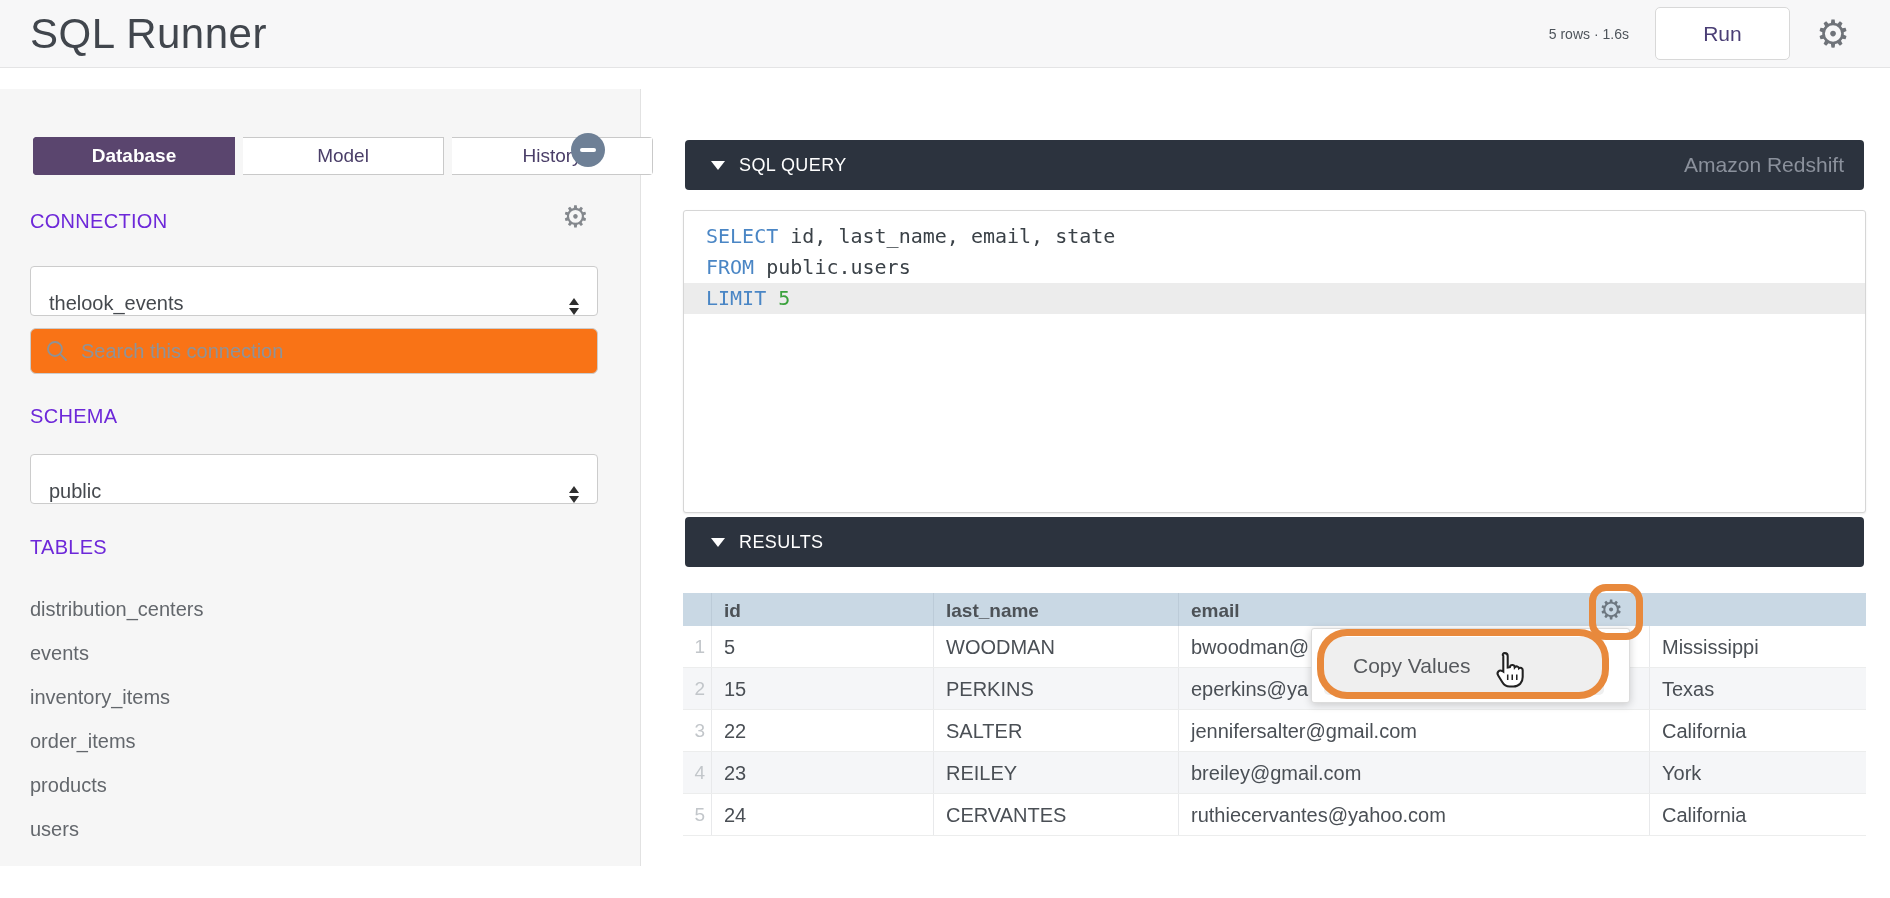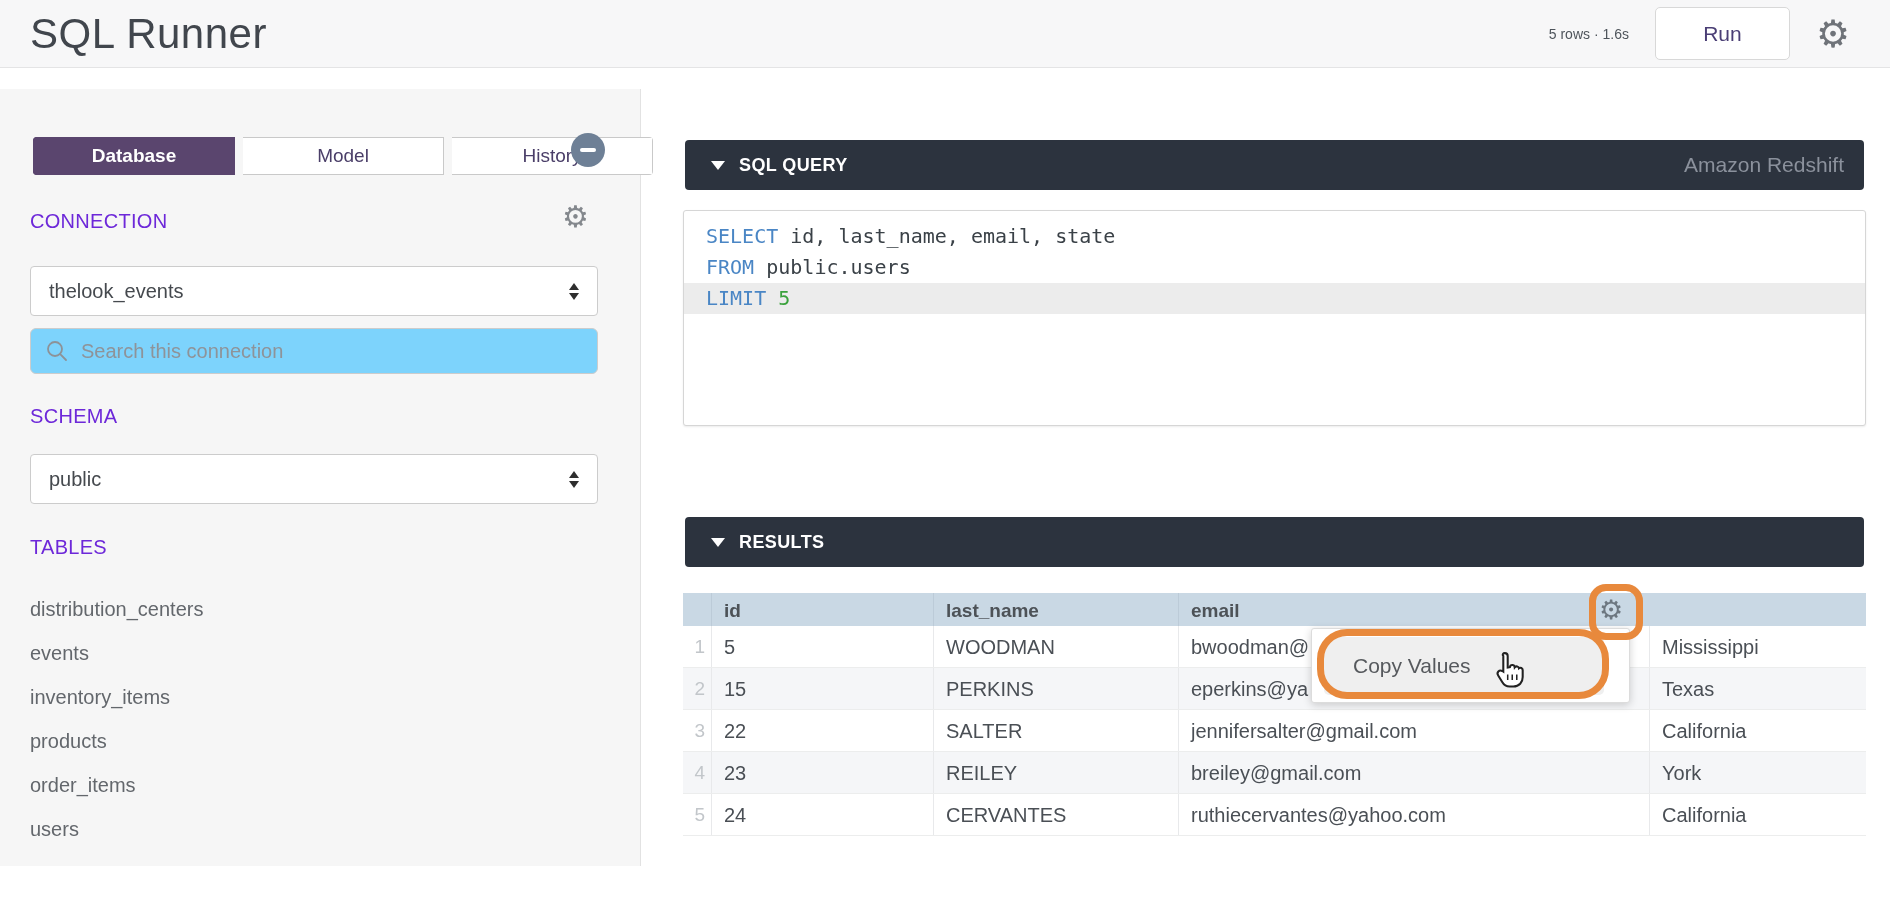--- a/index.html
+++ b/index.html
@@ -45,52 +45,52 @@
   .minus-bar{ width:16px; height:4px; background:#fff; border-radius:2px; }
 
   .side-heading{
     position:absolute; left:30px; font-size:20px; font-weight:normal; color:#6d28d9; letter-spacing:.3px;
   }
   .connection-gear{
     position:absolute; left:562px; top:113px; font-size:30px; color:#84888d; line-height:1; cursor:pointer;
   }
   .select-box{
     position:absolute; left:30px; width:568px; height:50px; background:#fff;
-    border:1px solid #cccccc; border-radius:4px; display:flex; align-items:center;
+    border:1px solid #cccccc; border-radius:4px; display:flex; align-items:flex-end;
     padding:0 18px; font-size:20px; color:#45494e; cursor:pointer;
   }
   .stepper{ margin-left:auto; display:flex; flex-direction:column; gap:3px; align-items:center; }
   .tri-up{ width:0; height:0; border-left:5px solid transparent; border-right:5px solid transparent; border-bottom:7px solid #2e2e2e; }
   .tri-down{ width:0; height:0; border-left:5px solid transparent; border-right:5px solid transparent; border-top:7px solid #2e2e2e; }
 
   .search-box{
-    position:absolute; left:30px; top:239px; width:568px; height:46px; background:#7dd3fc;
+    position:absolute; left:30px; top:239px; width:568px; height:46px; background:#f97316;
     border:1px solid #cccccc; border-radius:6px; display:flex; align-items:center; padding:0 14px;
   }
   .search-box svg{ flex:0 0 auto; }
   .search-input{
     border:none; outline:none; background:transparent; margin-left:12px; width:480px;
     font-size:20px; color:#45494e; font-family:inherit;
   }
   .search-input::placeholder{ color:#8e9399; opacity:1; }
 
   .table-list{ position:absolute; left:30px; top:498px; list-style:none; }
   .table-list li{ height:44px; line-height:44px; font-size:20px; color:#63676c; cursor:pointer; }
 
   
   .panel-bar{
     position:absolute; left:685px; width:1179px; height:50px; background:#2c333e; border-radius:4px;
     display:flex; align-items:center; padding:0 20px 0 26px; color:#fff;
   }
   .bar-caret{ width:0; height:0; border-left:7px solid transparent; border-right:7px solid transparent; border-top:9px solid #fff; margin-right:14px; }
-  .bar-title{ font-size:18px; font-weight:bold; letter-spacing:.4px; }
+  .bar-title{ font-size:18px; font-weight:normal; letter-spacing:.4px; }
   .bar-dialect{ margin-left:auto; font-size:21px; color:#8b919c; }
 
   .sql-editor{
-    position:absolute; left:683px; top:210px; width:1183px; height:216px;
+    position:absolute; left:683px; top:210px; width:1183px; height:303px;
     background:#fff; border:1px solid #d6d6d6; border-radius:3px;
     box-shadow:0 1px 2px rgba(0,0,0,.08); padding-top:10px; cursor:text;
   }
   .code-line{
     height:31px; line-height:31px; padding-left:22px; white-space:pre;
     font-family:"DejaVu Sans Mono", monospace; font-size:20px; color:#3a4147;
   }
   .code-line.active-line{ background:#ececec; }
   .tok-kw{ color:#4a86c5; }
   .tok-num{ color:#3aa23c; }
@@ -179,22 +179,22 @@
           <span class="tri-up"></span>
           <span class="tri-down"></span>
         </span>
     </div>
 
     <div class="side-heading" style="top:447px;">TABLES</div>
     <ul class="table-list">
       <li>distribution_centers</li>
       <li>events</li>
       <li>inventory_items</li>
+      <li>order_items</li>
       <li>products</li>
-      <li>order_items</li>
       <li>users</li>
     </ul>
   </div>
 
   <div class="panel-bar" style="top:140px;">
     <span class="bar-caret"></span>
     <span class="bar-title">SQL QUERY</span>
     <span class="bar-dialect">Amazon Redshift</span>
   </div>
 

